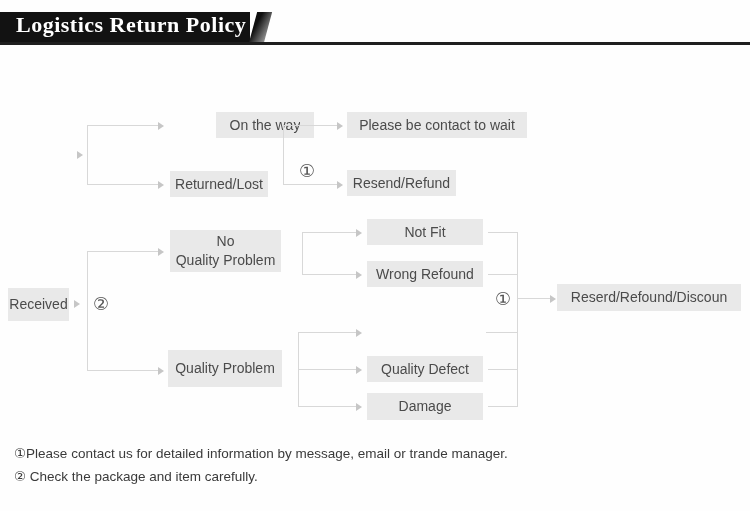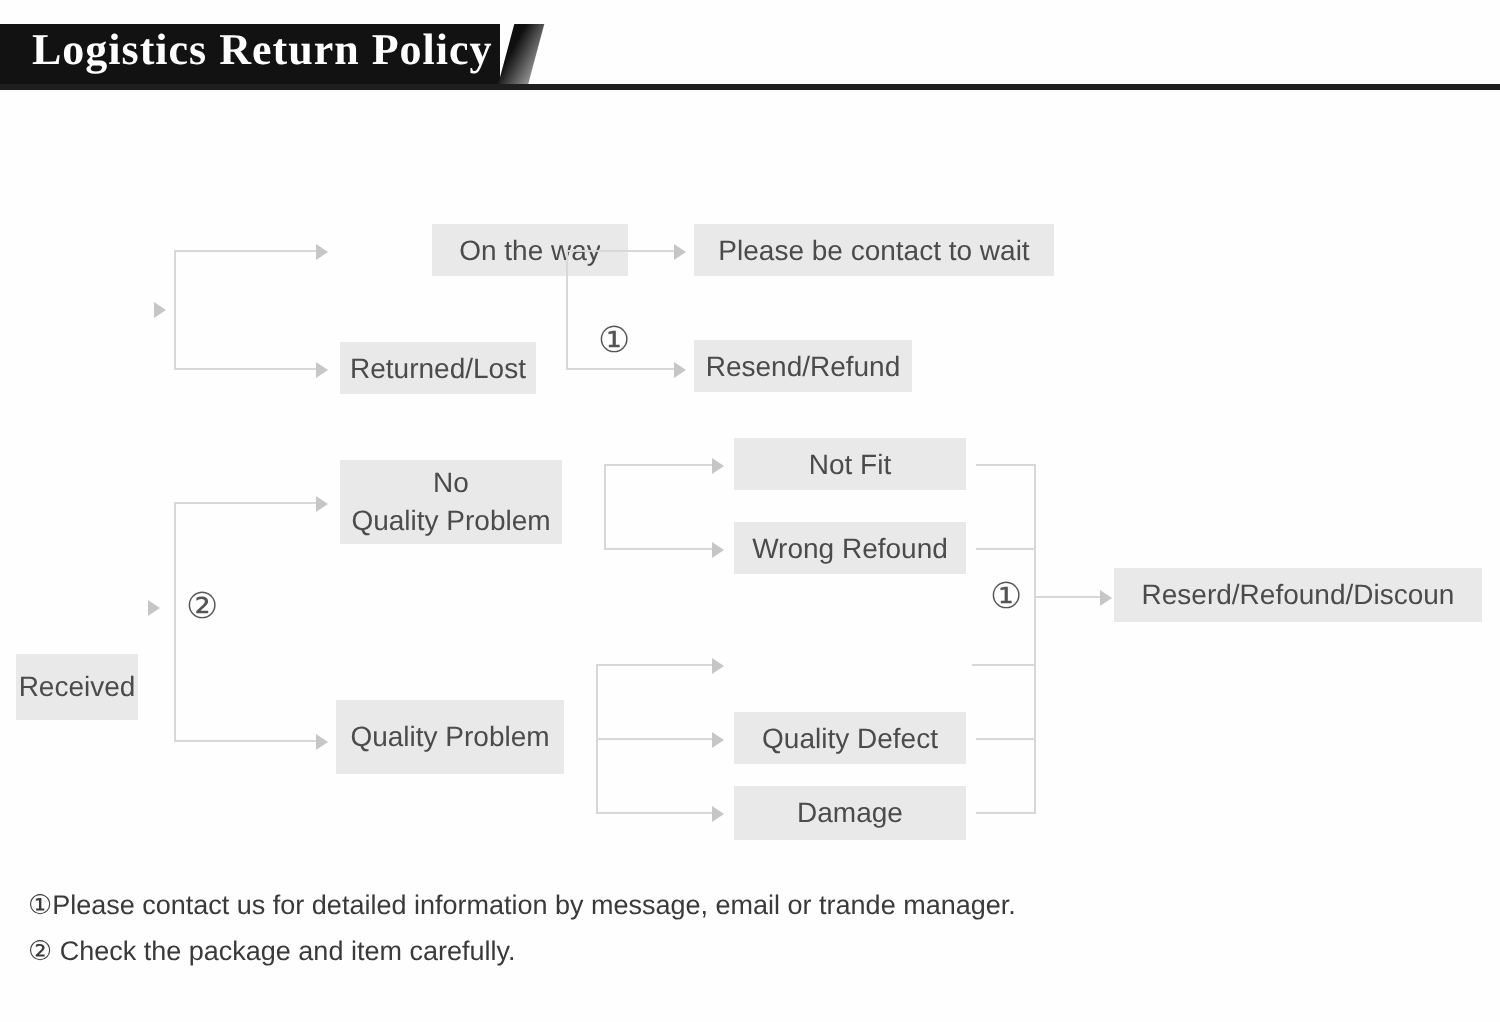--- a/index.html
+++ b/index.html
@@ -78,21 +78,21 @@
   </div>
   <div class="fbox" style="left:170px;top:171px;width:98px;height:26px;">
     <span class="fbox-label">Returned/Lost</span>
   </div>
   <div class="fbox" style="left:347px;top:112px;width:180px;height:26px;">
     <span class="fbox-label">Please be contact to wait</span>
   </div>
   <div class="fbox" style="left:347px;top:170px;width:109px;height:26px;">
     <span class="fbox-label">Resend/Refund</span>
   </div>
-  <div class="fbox shadow-left" style="left:8px;top:288px;width:61px;height:33px;margin-top:39px;">
+  <div class="fbox shadow-left" style="left:8px;top:288px;width:61px;height:33px;">
     <span class="fbox-label">Received</span>
   </div>
   <div class="fbox" style="left:170px;top:230px;width:111px;height:42px;">
     <span class="fbox-label">No
 Quality Problem</span>
   </div>
   <div class="fbox" style="left:168px;top:350px;width:114px;height:37px;">
     <span class="fbox-label">Quality Problem</span>
   </div>
   <div class="fbox" style="left:367px;top:219px;width:116px;height:26px;">

